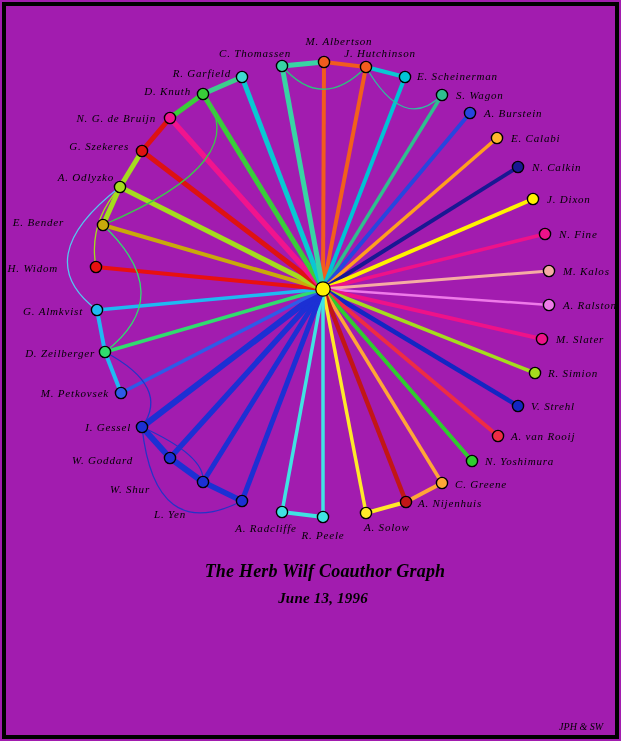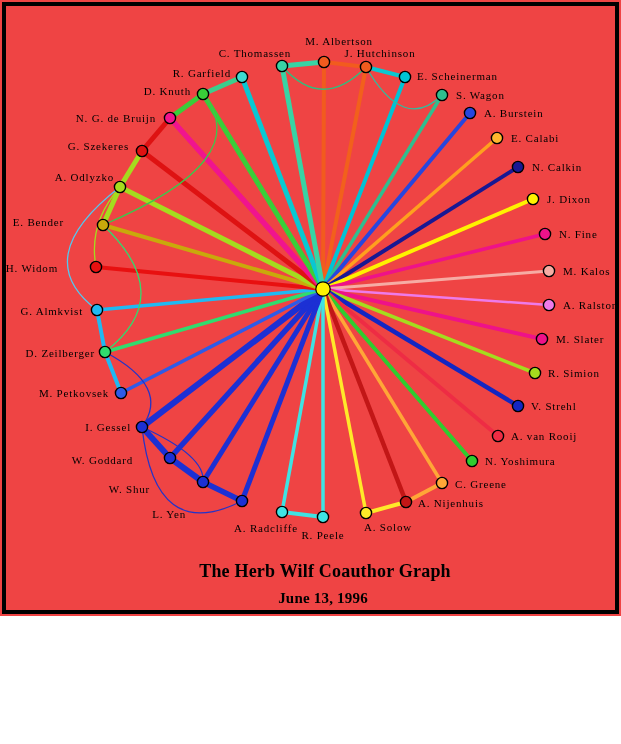--- a/index.html
+++ b/index.html
@@ -1,17 +1,17 @@
 <!DOCTYPE html>
 <html><head>
 <meta charset="utf-8">
 <style>
   html,body{margin:0;padding:0;background:#fff;}
-  .page{position:relative;width:621px;height:616px;background:#ef4444;
-        font-family:"Liberation Serif",serif;overflow:hidden;}
+  .page{position:relative;width:621px;height:741px;background:#a21caf;
+        font-family:"Liberation Serif",serif;overflow:hidden;font-style:italic;}
   .frame{position:absolute;left:2px;top:2px;right:2px;bottom:2px;
          border:4px solid #000;pointer-events:none;}
   svg{position:absolute;left:0;top:0;}
   .node-label{font-family:"Liberation Serif",serif;font-size:11px;
               letter-spacing:0.8px;fill:#000;}
   .title-line1{font-family:"Liberation Serif",serif;font-size:18px;
                font-weight:bold;fill:#000;letter-spacing:0.2px;}
   .title-line2{font-family:"Liberation Serif",serif;font-size:15px;
                font-weight:bold;fill:#000;letter-spacing:0.2px;}
   .credit{font-family:"Liberation Serif",serif;font-size:10px;fill:#000;}

